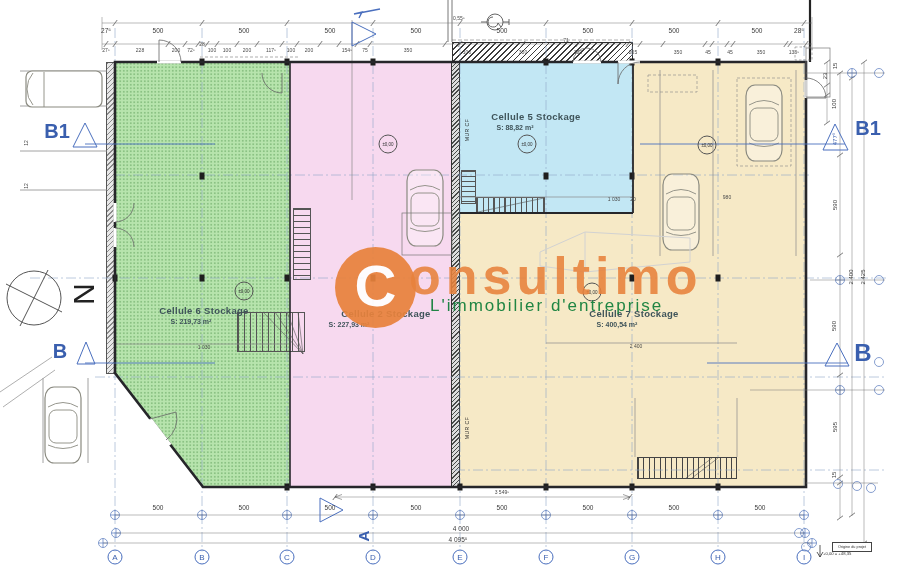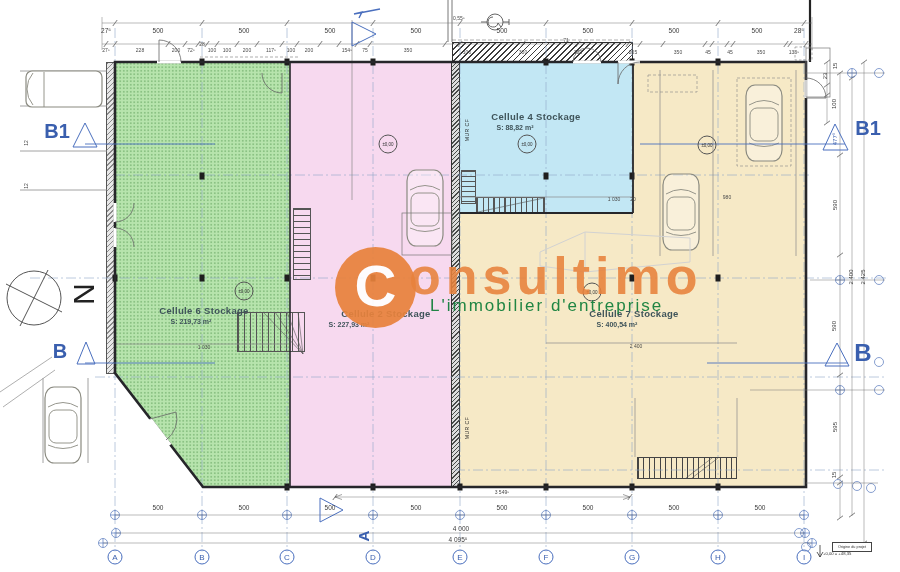--- a/index.html
+++ b/index.html
@@ -431,21 +431,21 @@
       <div class="lvl" style="left: 388px; top: 144px;">±0,00</div>
       <div class="lvl" style="left: 527px; top: 144px;">±0,00</div>
       <div class="lvl" style="left: 707px; top: 145px;">±0,00</div>
       <div class="lvl" style="left: 592px; top: 292px;">±0,00</div>
     </div>
 
   <div class="lbl c-cell" id="c1l" style="left: 204px; top: 311px;">Cellule 6 Stockage</div>
   <div class="lbl c-area" id="c1a" style="left: 191px; top: 321px;">S: 219,73 m²</div>
   <div class="lbl c-cell" id="c2l" style="left: 386px; top: 314px;">Cellule 2 Stockage</div>
   <div class="lbl c-area" id="c2a" style="left: 349px; top: 324px;">S: 227,93 m²</div>
-  <div class="lbl c-cell" id="c3l" style="left: 536px; top: 117px;">Cellule 4 Stockage</div>
+  <div class="lbl c-cell" id="c3l" style="left: 536px; top: 117px;">Cellule 5 Stockage</div>
   <div class="lbl c-area" id="c3a" style="left: 515px; top: 127px;">S: 88,82 m²</div>
   <div class="lbl c-cell" id="c4l" style="left: 634px; top: 314px;">Cellule 7 Stockage</div>
   <div class="lbl c-area" id="c4a" style="left: 617px; top: 324px;">S: 400,54 m²</div>
 
   <div class="origin-box">Origine du projet</div>
   <div class="origin-lvl">+0,00 = +48,35</div>
 
   <div class="wm wm-disc">
     <span>C</span>
   </div>

